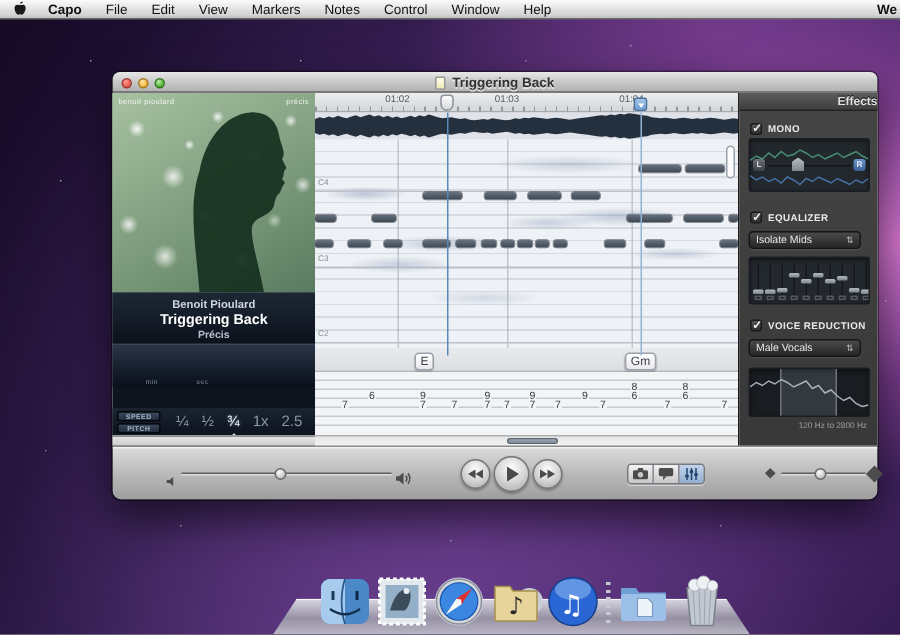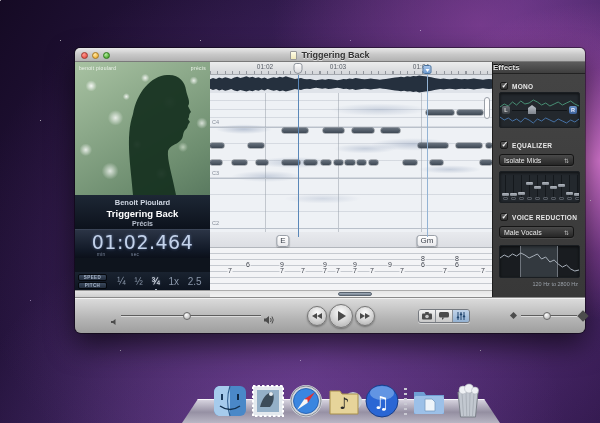--- a/index.html
+++ b/index.html
@@ -123,21 +123,21 @@
   .ph-handle { position:absolute; top:1px; width:9px; height:11px; transform:translateX(-50%); z-index:6;
     background:linear-gradient(#fdfdfd,#d8d8dc); border:1px solid #8e949c; border-radius:3px 3px 5px 5px; }
   .mk-flag { position:absolute; top:3px; width:9px; height:9px; transform:translateX(-50%); z-index:6;
     background:linear-gradient(#a8c6ea,#6e9cd2); border:1px solid #46719f; border-radius:2px; }
   .mk-flag::after { content:""; position:absolute; left:2px; top:3px; width:0; height:0;
     border-left:2.5px solid transparent; border-right:2.5px solid transparent; border-top:3.5px solid #fff; }
   
   .effects-panel { position:absolute; left:417px; top:0; width:93px; height:235px;
     background:linear-gradient(#454545,#383838); border-left:1px solid #1d1d1d; color:#e8e8e8; }
   .fx-header { height:12px; background:linear-gradient(#5c5c5c,#3e3e3e); border-bottom:1px solid #222;
-    font-size:8px; font-weight:bold; text-align:left; line-height:12px; color:#e2e2e2; text-shadow:0 -1px 0 #000; }
+    font-size:8px; font-weight:bold; text-align:right; line-height:12px; color:#e2e2e2; text-shadow:0 -1px 0 #000; }
   .fx-row { position:absolute; left:7px; display:flex; align-items:center; gap:4px; }
   .checkbox { width:8px; height:8px; border-radius:2px; background:linear-gradient(#5a5a5a,#2e2e2e); border:1px solid #1a1a1a;
     position:relative; }
   .checkbox::after { content:"\2713"; position:absolute; left:.5px; top:-2.5px; font-size:8px; font-weight:bold; color:#f2f2f2; }
   .fx-label { font-size:6.5px; font-weight:bold; letter-spacing:.3px; }
   .fx-box { position:absolute; left:6px; width:81px; background:#23282d; border:1px solid #1a1e22; border-radius:2px;
     box-shadow:inset 0 1px 3px rgba(0,0,0,.6); overflow:hidden; }
   .mono-box { top:30px; height:36px; }
   .mono-l,.mono-r { position:absolute; top:13px; width:8px; height:8px; border-radius:2px; font-size:5.5px; font-weight:bold;
     display:flex; align-items:center; justify-content:center; }
@@ -189,20 +189,39 @@
   .dock-icon { position:absolute; width:36px; height:36px; bottom:4px; }
   .dock-sep { position:absolute; bottom:5px; width:3px; height:30px;
     background:repeating-linear-gradient(180deg,#c9c9d2 0 2px, rgba(0,0,0,0) 2px 5px); }
 </style>
 </head>
 <body>
 
 <div class="desktop">
   <div class="stars"></div>
 
+  <div class="menubar">
+    <span class="apple">
+      <svg width="9" height="11" viewBox="0 0 9 11">
+          <path fill="#1a1a1a" d="M6.5,0 C6,1 5,1.6 4.4,1.5 C4.3,.6 5.3,0 6.5,0 Z M4.5,2.4 C5.2,2.4 5.6,2 6.3,2.1 C7.3,2.2 8.1,2.8 8.1,4 C8.1,6.5 6.6,8.8 5.6,8.8 C5,8.8 4.9,8.5 4.3,8.5 C3.7,8.5 3.5,8.8 3,8.8 C2,8.8 .7,6.4 .7,4.2 C.7,2.8 1.7,2.1 2.7,2.1 C3.4,2.1 3.8,2.4 4.5,2.4 Z"></path>
+        </svg>
+    </span>
+    <span id="menu-items" style="display:flex">
+        <span class="menu-item app">Capo</span>
+        <span class="menu-item">File</span>
+        <span class="menu-item">Edit</span>
+        <span class="menu-item">View</span>
+        <span class="menu-item">Markers</span>
+        <span class="menu-item">Notes</span>
+        <span class="menu-item">Control</span>
+        <span class="menu-item">Window</span>
+        <span class="menu-item">Help</span>
+      </span>
+    <span class="menu-right">We</span>
+  </div>
 
   <div class="window">
     <div class="titlebar">
       <span class="tl red"></span>
       <span class="tl yel"></span>
       <span class="tl grn"></span>
       <span class="title-wrap">
         <span class="doc-icon"></span>
         <span>Triggering Back</span>
       </span>
@@ -216,21 +235,20 @@
           </svg>
           <span class="art-tl">benoit pioulard</span>
           <span class="art-tr">précis</span>
         </div>
         <div class="track-info">
           <div class="ti-artist">Benoit Pioulard</div>
           <div class="ti-track">Triggering Back</div>
           <div class="ti-album">Précis</div>
         </div>
         <div class="time-display">
-          <div class="time-digits">01:02.464</div>
           <span class="time-unit tu-min">min</span>
           <span class="time-unit tu-sec">sec</span>
         </div>
         <div class="speed-bar">
           <div class="toggle-stack">
             <div class="toggle-btn">SPEED</div>
             <div class="toggle-btn">PITCH</div>
           </div>
           <div class="speed-options" id="speed-options">
               <span class="speed-opt">¼</span>

